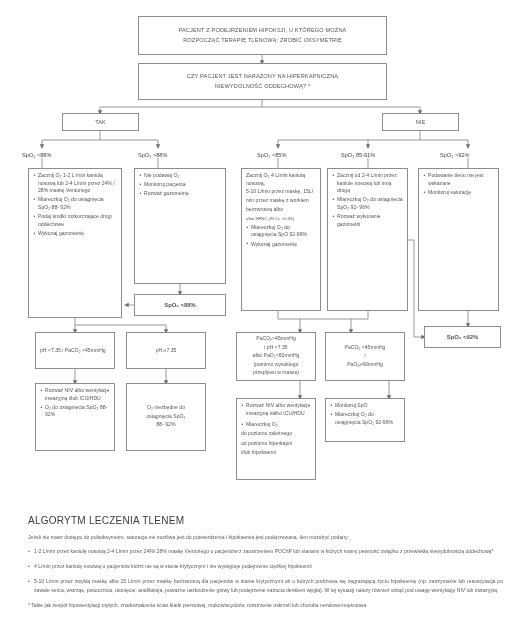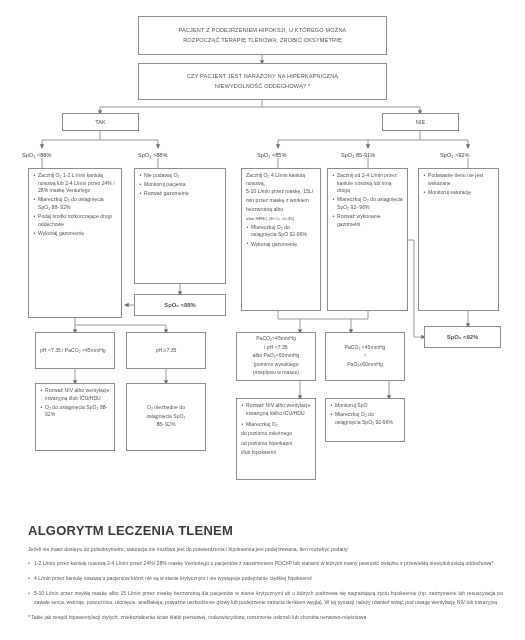--- a/index.html
+++ b/index.html
@@ -43,21 +43,21 @@
 
   .lbl {
     position:absolute;
     font-size:5.6px;
     color:#444;
     white-space:nowrap;
   }
 
   
   #article { position:absolute; left:0; top:505px; width:525px; padding:10px 22px 0 28px; }
-  #article h2 { margin:8px 0 7px 0; font-size:13px; font-weight:bold; color:#3a3a3a; letter-spacing:.25px; }
+  #article h2 { margin:0 0 7px 0; font-size:10px; font-weight:normal; color:#3a3a3a; letter-spacing:.25px; }
   #article .intro { font-size:5.1px; line-height:1.6; color:#5a5a5a; margin:0 0 6px 0; }
   #article ul { margin:0; padding:0; list-style:none; }
   #article ul li { position:relative; padding-left:6px; font-size:5.1px; line-height:1.75; color:#5a5a5a; margin-bottom:6px; text-align:justify; }
   #article ul li:before { content:"\2022"; position:absolute; left:0; top:0; }
   #article .foot { font-size:5.1px; line-height:1.6; color:#5a5a5a; margin-top:4px; }
 </style>
 </head>
 <body>
 
 <div id="chart">

